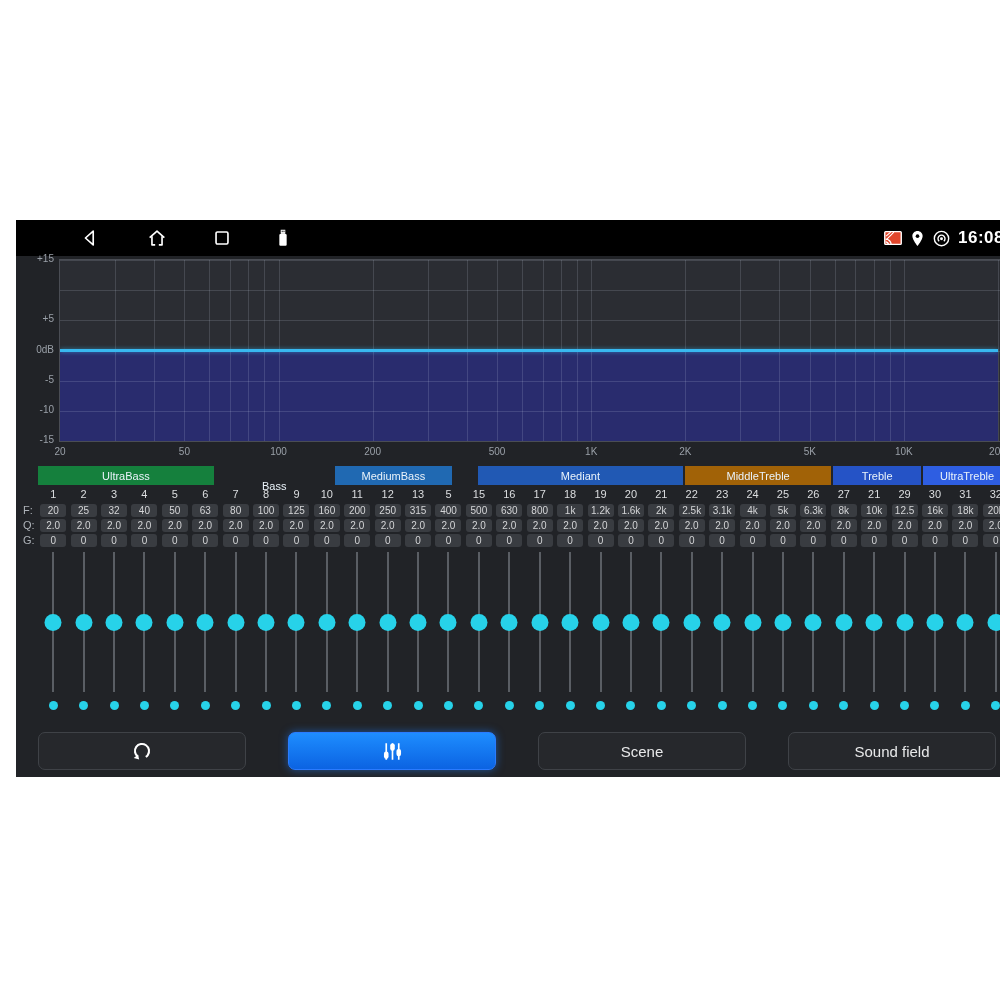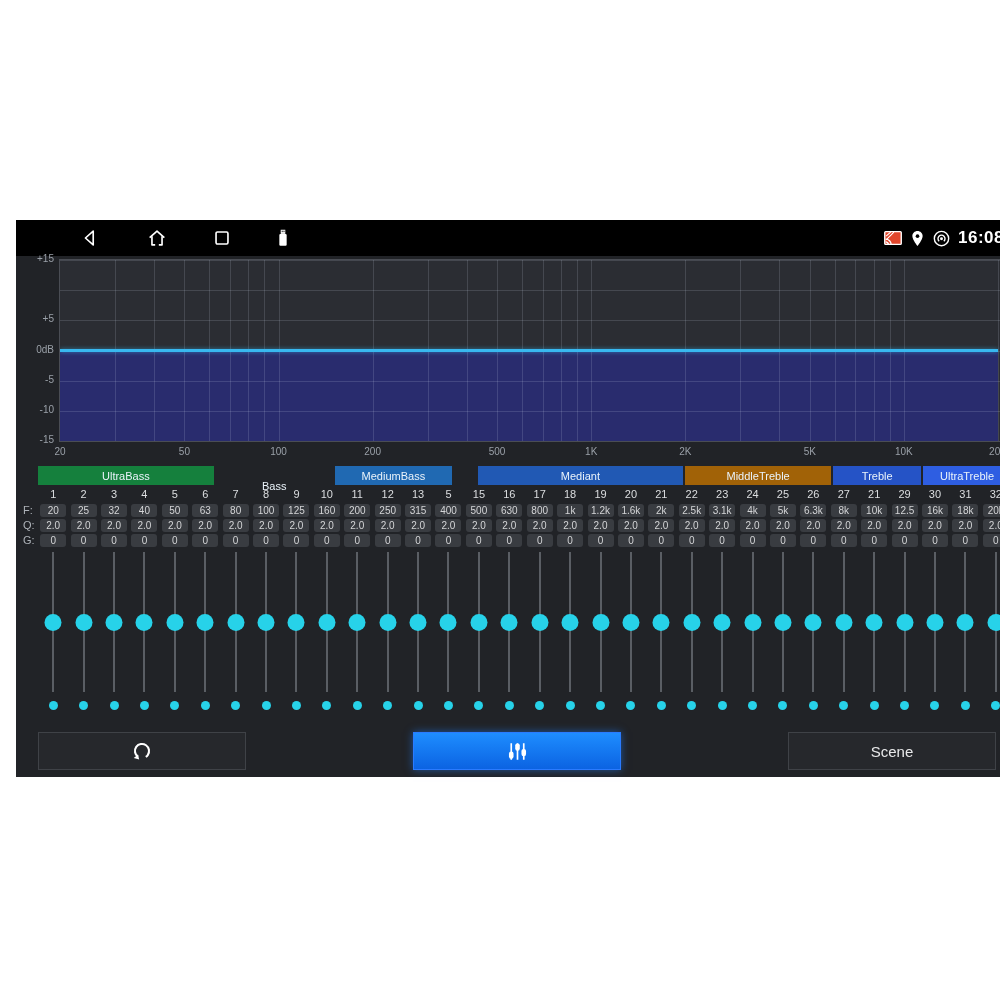--- a/index.html
+++ b/index.html
@@ -38,21 +38,21 @@
 
   
   .slider-cell{position:relative;width:100%;height:150px;}
   .slider-track{position:absolute;left:50%;top:2px;width:2px;height:140px;transform:translateX(-50%);background:#5a5e64;}
   .slider-thumb{position:absolute;left:50%;top:64px;width:17px;height:17px;border-radius:50%;
                 transform:translateX(-50%);background:#27d2e9;}
   .dot{width:9px;height:9px;border-radius:50%;background:#27d2e9;}
 
   
   .buttons{position:absolute;left:22px;top:512px;width:958px;height:38px;display:flex;justify-content:space-between;}
-  .btn{width:208px;height:38px;border-radius:0;background:#26282c;border:1px solid #3f4247;
+  .btn{width:208px;height:38px;border-radius:7px;background:#26282c;border:1px solid #3f4247;
        display:flex;align-items:center;justify-content:center;color:#e8e9ea;font-size:15px;
        font-family:"Liberation Sans", sans-serif;padding:0;cursor:pointer;}
   .btn.active{background:linear-gradient(180deg,#1e8dff 0%,#0b63e2 100%);border:1px solid #2a7bff;
        box-shadow:0 0 8px rgba(30,125,255,.55);}
 </style>
 </head>
 <body>
 
 <div class="page">
   <div class="screen">
@@ -480,16 +480,19 @@
         <svg width="25" height="25" viewBox="0 0 24 24">
           <path d="M6 4 V20 M12 4 V20 M18 4 V20" stroke="#fff" stroke-width="1.6"></path>
           <rect x="3.8" y="12" width="4.4" height="7" rx="2.1" fill="#fff"></rect>
           <rect x="9.8" y="4.2" width="4.4" height="7" rx="2.1" fill="#fff"></rect>
           <rect x="15.8" y="9.5" width="4.4" height="7" rx="2.1" fill="#fff"></rect>
         </svg>
       </button>
       <button class="btn">
         <span>Scene</span>
       </button>
+      <button class="btn">
+        <span>Sound field</span>
+      </button>
     </div>
 
   </div>
 </div>
 
 </body></html>

